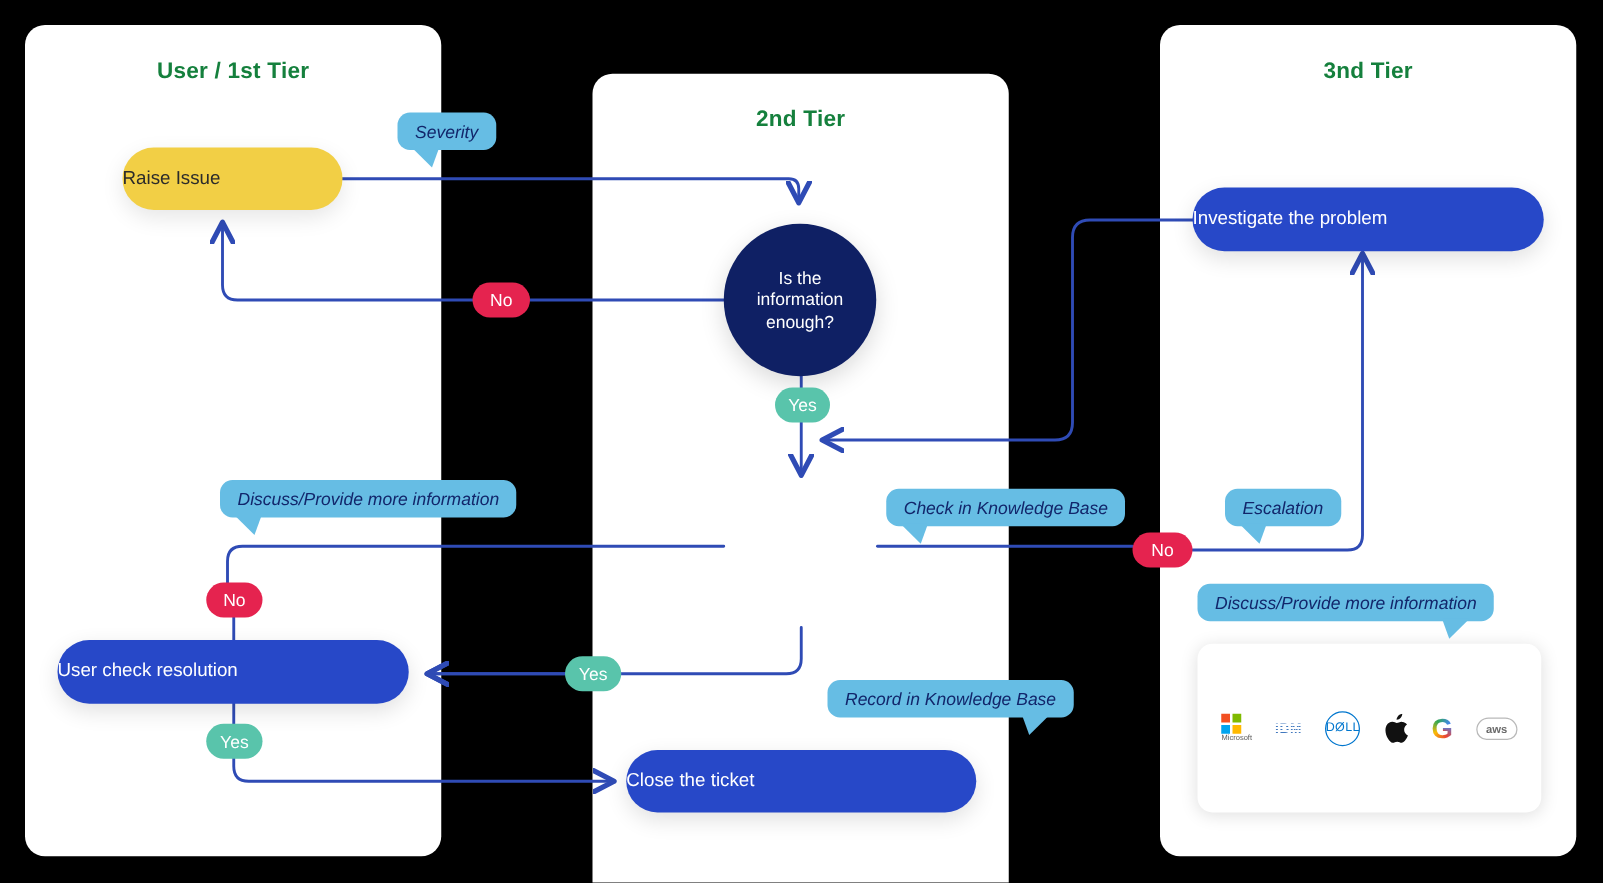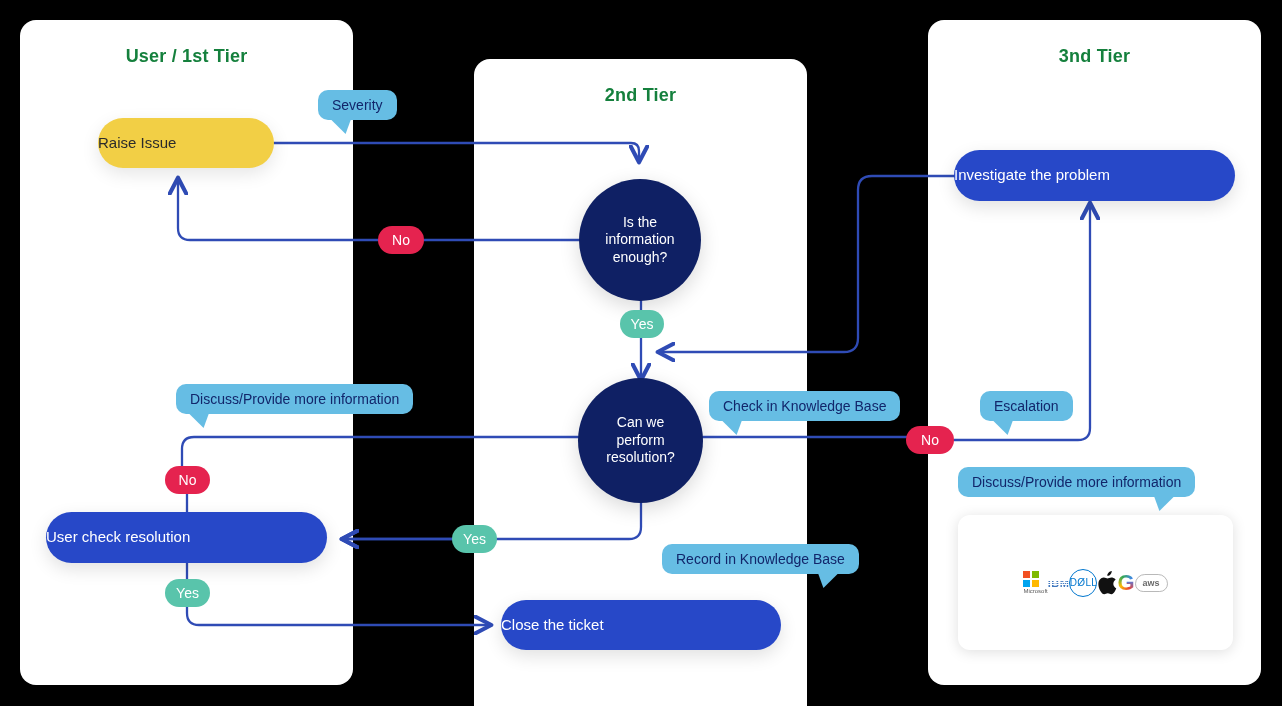--- a/index.html
+++ b/index.html
@@ -81,20 +81,21 @@
   
   .callout {
     position: absolute;
     background: #66bde4;
     color: #12266b;
     border-radius: 10px;
     font-size: 14px;
     padding: 7px 14px;
     white-space: nowrap;
     z-index: 6;
+    font-style: italic;
   }
   .callout .tail {
     position: absolute;
     width: 0; height: 0;
     border-left: 11px solid transparent;
     border-right: 11px solid transparent;
     border-top: 16px solid #66bde4;
     bottom: -14px;
   }
   .tail-left  { left: 14px;  transform: skewX(18deg); }
@@ -102,21 +103,21 @@
 
   
   #logo-card {
     position: absolute;
     left: 958px; top: 515px;
     width: 275px; height: 135px;
     background: #ffffff;
     border-radius: 12px;
     box-shadow: 0 2px 14px rgba(0,0,0,.13);
     padding: 14px 10px;
-    display: flex; flex-direction: row; justify-content: space-around;
+    display: flex; flex-direction: column; justify-content: space-around;
   }
   .logo-row { display: flex; align-items: center; justify-content: space-around; }
   .logo { height: 26px; display: flex; align-items: center; justify-content: center; }
 
   .ms-mark { display:grid; grid-template-columns:7px 7px; grid-template-rows:7px 7px; gap:1.5px; }
   .ms-mark i { display:block; }
   .lbl-micro { font-size: 6px; color: #5a5a5a; margin-top: 1px; text-align:center; }
 
   .ibm-mark { font-size: 11px; font-weight: bold; color: #4178be; letter-spacing: .5px;
               background: repeating-linear-gradient(0deg,#4178be 0 1.2px,transparent 1.2px 2.4px);
@@ -188,23 +189,20 @@
   </svg>
 
   <div class="node pill-yellow" style="left:98px; top:118px; width:176px; height:50px;">
     <span>Raise Issue</span>
   </div>
 
   <div class="node circle-navy" style="left:579px; top:179px; width:122px; height:122px;">
     <span>Is the information enough?</span>
   </div>
 
-  <div class="node circle-navy" style="left:578px; top:378px; width:125px; height:125px;">
-    <span>Can we perform resolution?</span>
-  </div>
 
   <div class="node pill-blue" style="left:46px; top:512px; width:281px; height:51px;">
     <span>User check resolution</span>
   </div>
 
   <div class="node pill-blue" style="left:501px; top:600px; width:280px; height:50px;">
     <span>Close the ticket</span>
   </div>
 
   <div class="node pill-blue" style="left:954px; top:150px; width:281px; height:51px;">

